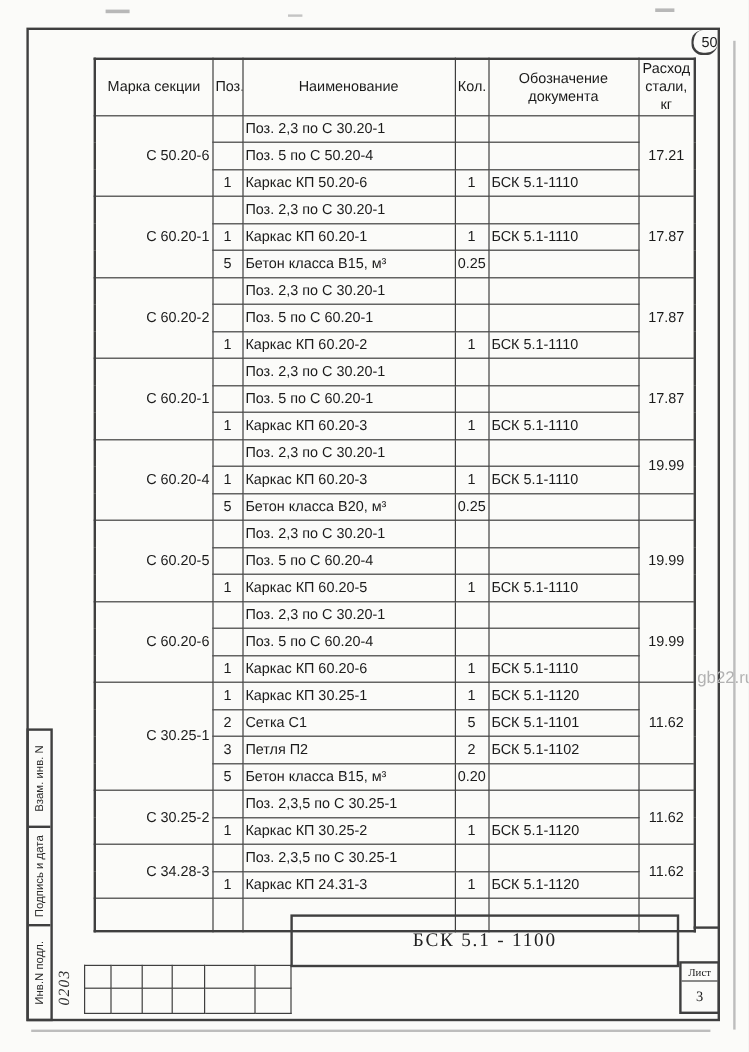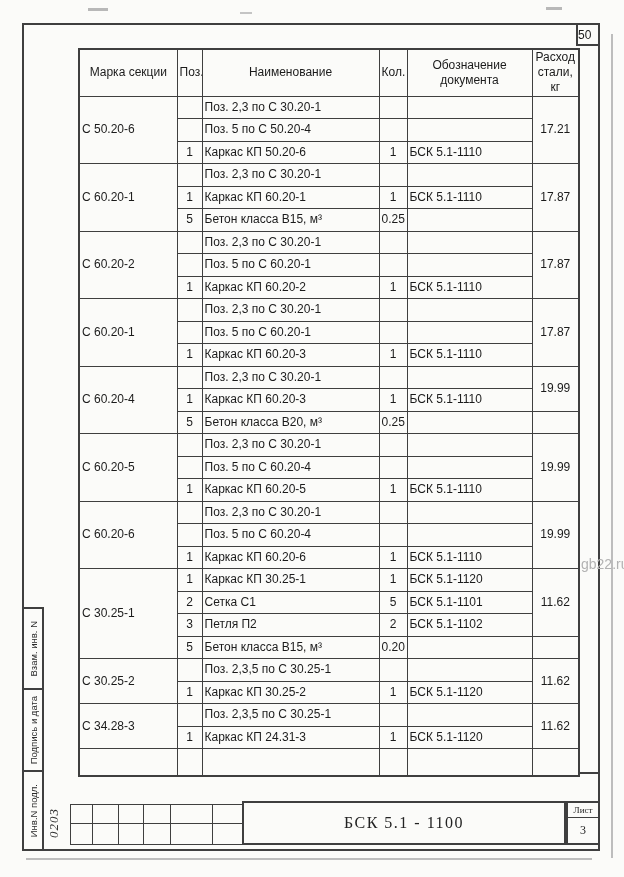--- a/index.html
+++ b/index.html
@@ -4,32 +4,32 @@
 <style>
   html,body{margin:0;padding:0;background:#ececec;}
   .page{position:relative;width:624px;height:877px;background:#fbfbf9;overflow:hidden;
         font-family:"Liberation Sans",sans-serif;color:#1b1b1b;}
   
   .frame{position:absolute;left:22px;top:23px;width:578px;height:828px;
          border:2px solid #3f3f3f;box-sizing:border-box;}
   
   .pagebox{position:absolute;left:576px;top:25px;width:22px;height:21px;
            border-left:2px solid #3f3f3f;border-bottom:2px solid #3f3f3f;box-sizing:border-box;
-           display:flex;align-items:center;justify-content:flex-start;font-size:12px;}
+           display:flex;align-items:center;justify-content:flex-end;font-size:12px;border-radius:10px;}
   
   table.spec{position:absolute;left:78px;top:48px;width:500px;border-collapse:collapse;
              table-layout:fixed;border:2px solid #3f3f3f;}
   table.spec th,table.spec td{border:1.5px solid #3f3f3f;padding:0 2px;font-weight:normal;
              font-size:12px;line-height:1.25;overflow:hidden;}
   table.spec thead tr{height:47px;}
   table.spec tbody tr{height:22.5px;}
   table.spec tbody tr.empty-row{height:27px;}
   th.c-mark,th.c-pos,th.c-name,th.c-qty,th.c-doc{text-align:center;vertical-align:middle;}
   th.c-steel{text-align:center;vertical-align:middle;font-size:10.5px;line-height:1.35;}
-  td.c-mark{text-align:left;vertical-align:middle;}
+  td.c-mark{text-align:right;vertical-align:middle;}
   td.c-pos{text-align:center;}
   td.c-name{text-align:left;padding:0 5px;white-space:nowrap;}
   td.c-qty{text-align:center;padding:0;}
   td.c-doc{text-align:left;white-space:nowrap;}
   td.c-steel{text-align:center;vertical-align:middle;padding:0;}
   
   .mstrip{position:absolute;left:22px;top:607px;width:22px;height:244px;box-sizing:border-box;
           border:2px solid #3f3f3f;display:flex;flex-direction:column;}
   .mcell{flex:0 0 79px;border-bottom:2px solid #3f3f3f;display:flex;align-items:center;justify-content:center;overflow:hidden;}
   .mcell.m2{flex:0 0 80px;}
@@ -41,21 +41,21 @@
             font-family:"Liberation Serif",serif;font-style:italic;font-size:13px;
             letter-spacing:1px;color:#2e2e2e;}
   
   table.tb-small{position:absolute;left:70px;top:804px;width:172px;height:41px;
                  border-collapse:collapse;table-layout:fixed;border:1.5px solid #3f3f3f;}
   table.tb-small td{border:1px solid #3f3f3f;padding:0;font-family:"Liberation Serif",serif;
                  font-size:7.5px;text-align:center;white-space:nowrap;overflow:hidden;color:#222;}
   table.tb-small tr.r1{height:11px;}
   table.tb-small tr.r2{height:12px;}
   table.tb-small tr.labels{height:16px;}
-  .tb-main{position:absolute;left:242px;top:801px;width:324px;height:44px;box-sizing:border-box;
+  .tb-main{position:absolute;left:242px;top:762px;width:324px;height:44px;box-sizing:border-box;
            border:2px solid #3f3f3f;display:flex;align-items:center;justify-content:center;
            font-family:"Liberation Serif",serif;font-size:16px;letter-spacing:1.5px;color:#222;}
   .tb-sheet{position:absolute;left:566px;top:801px;width:34px;height:44px;box-sizing:border-box;
             border:2px solid #3f3f3f;display:flex;flex-direction:column;
             font-family:"Liberation Serif",serif;color:#222;}
   .tb-sheet-label{flex:0 0 14px;border-bottom:1px solid #3f3f3f;font-size:9px;
             display:flex;align-items:center;justify-content:center;}
   .tb-sheet-num{flex:1 1 auto;font-size:12px;display:flex;align-items:center;justify-content:center;}
   
   .watermark{position:absolute;left:581px;top:556px;font-size:14px;color:#b2b2b2;z-index:3;}

